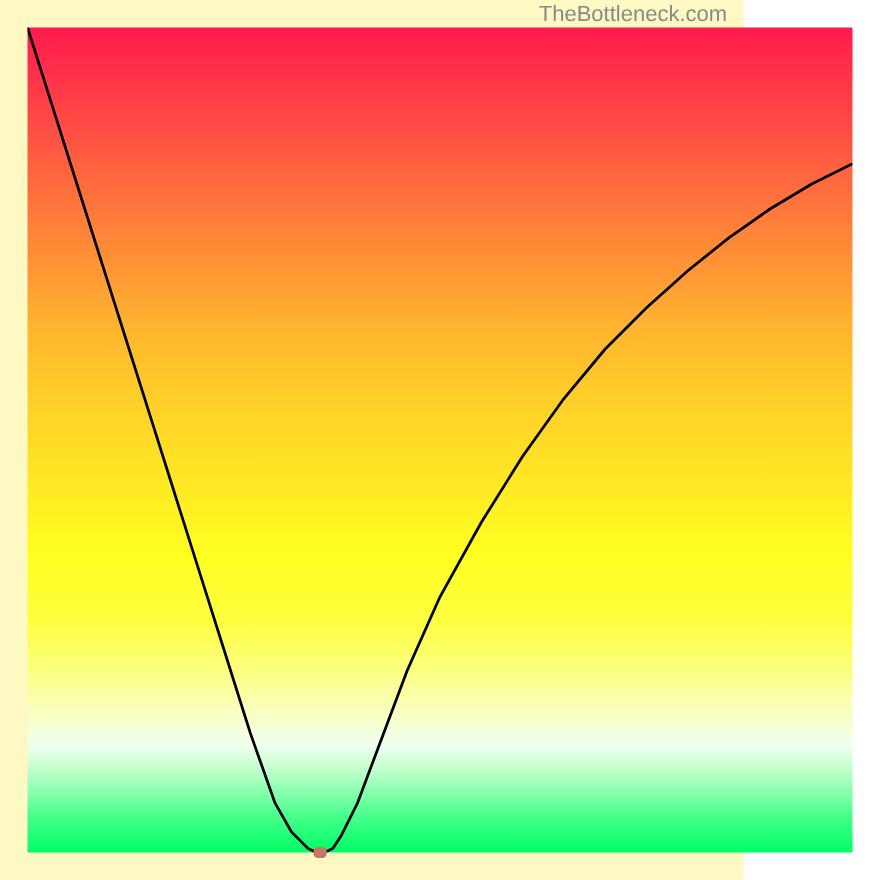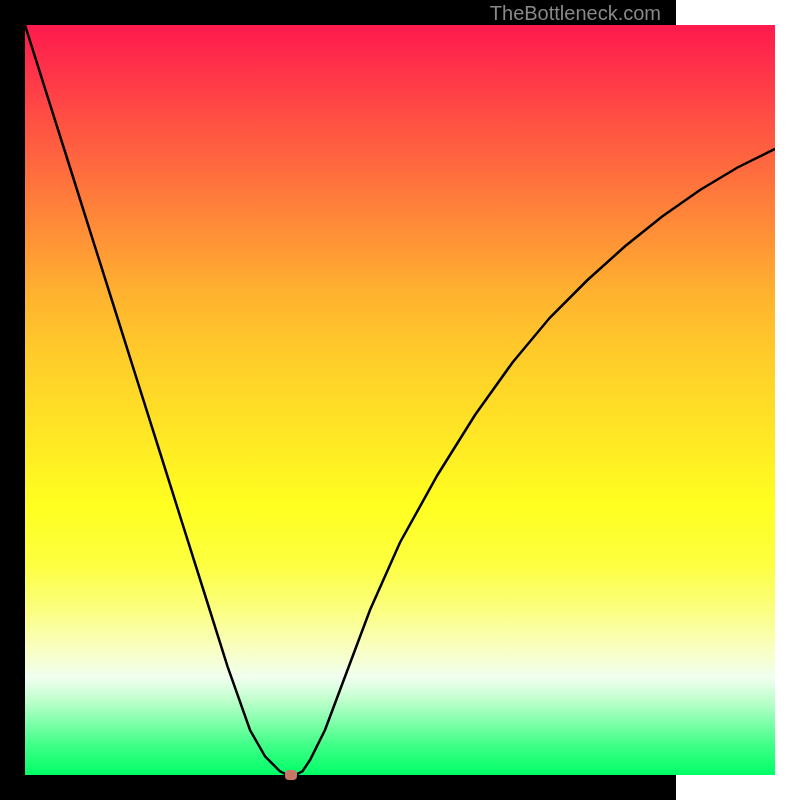--- a/index.html
+++ b/index.html
@@ -1,21 +1,21 @@
 <!DOCTYPE html>
 <html><head>
   <meta charset="utf-8">
   <style>
     * { margin: 0; padding: 0; box-sizing: border-box; }
     body { width: 800px; height: 800px; overflow: hidden; position: relative; font-family: Arial, sans-serif; }
     
     .outer-frame {
       width: 676px;
       height: 800px;
-      background: #000000;
+      background: #fef9c3;
       position: relative;
     }
     
     .watermark {
       position: absolute;
       top: 2px;
       right: 15px;
       color: #888;
       font-size: 20px;
       font-weight: normal;

